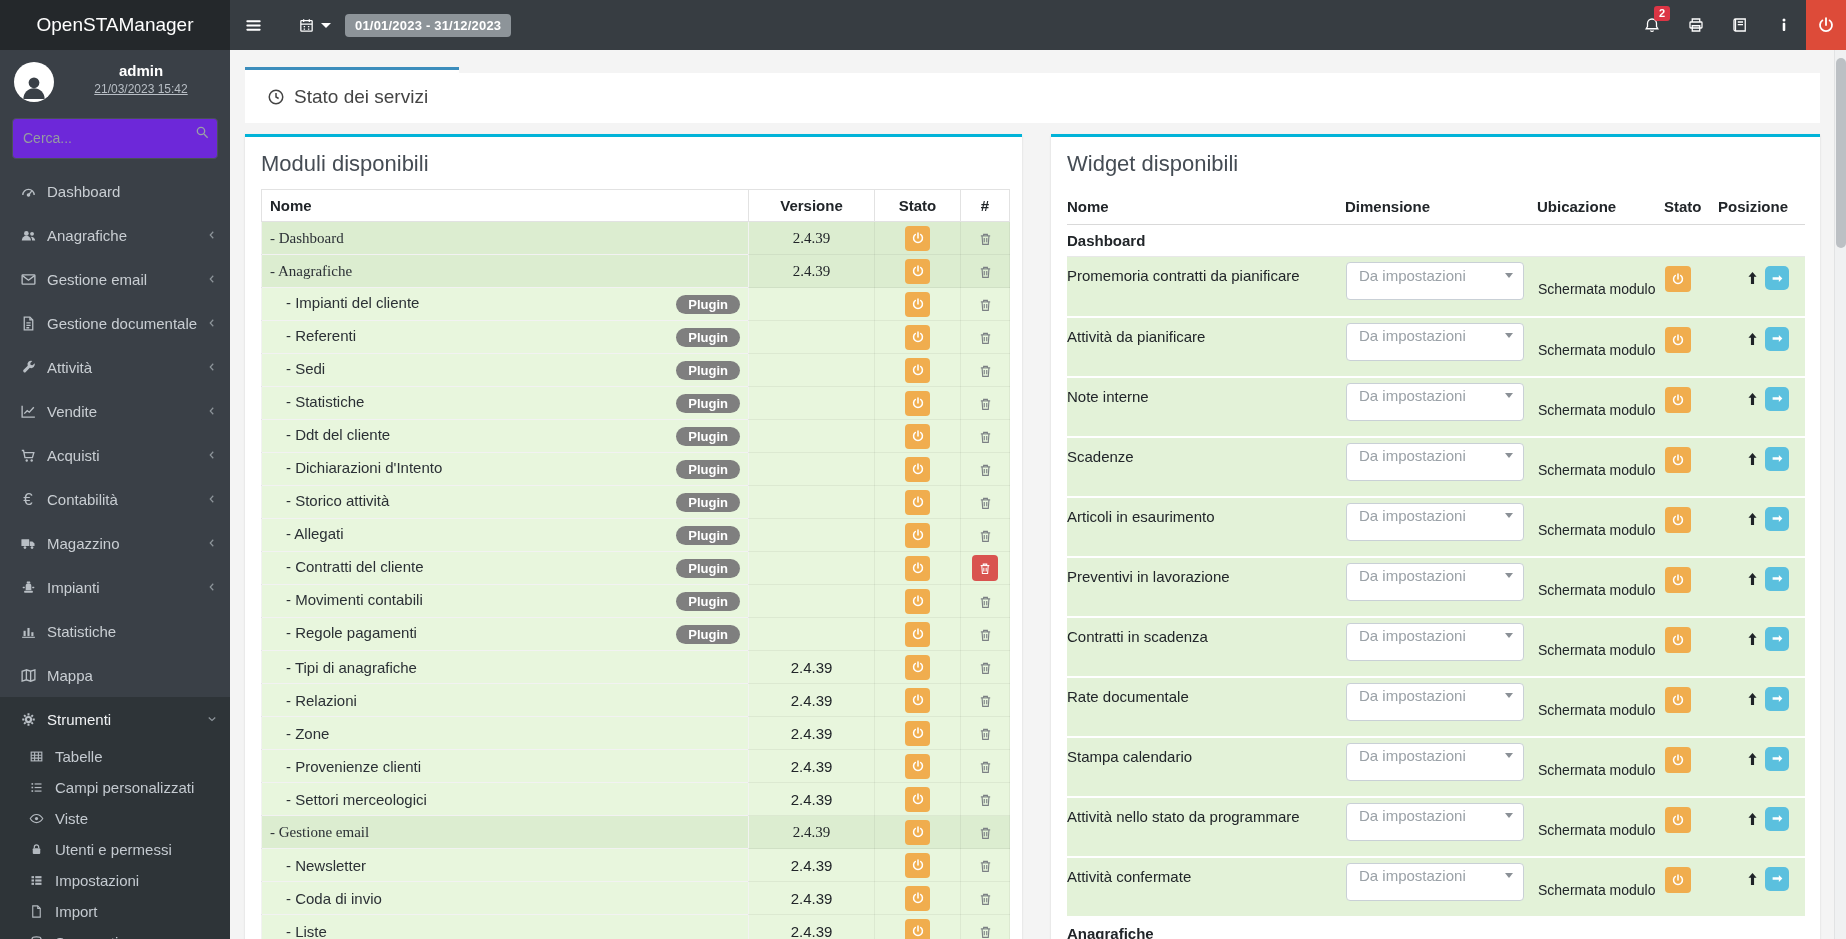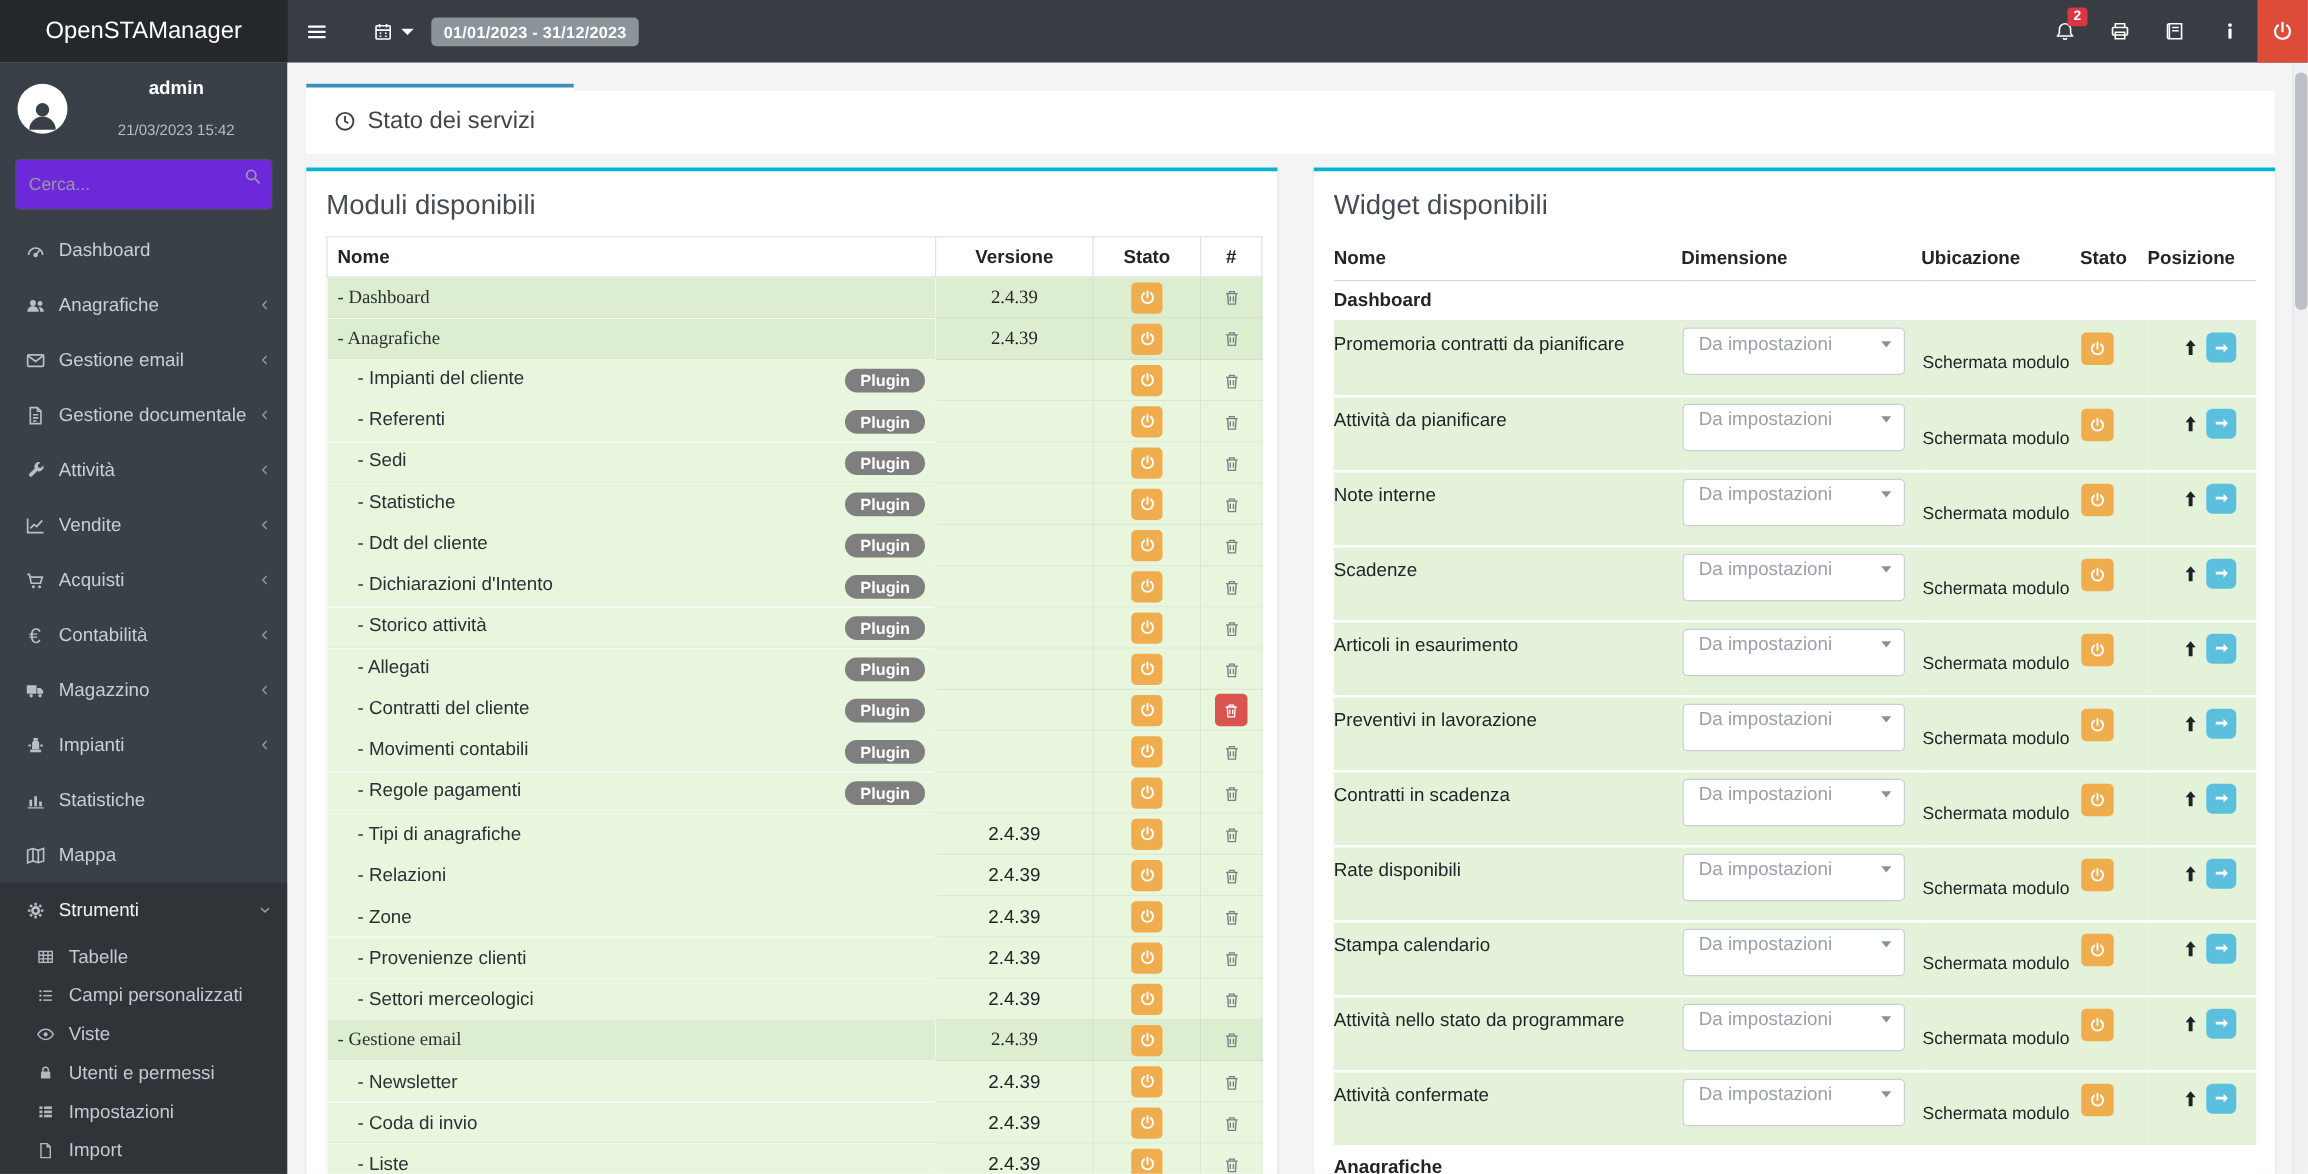--- a/index.html
+++ b/index.html
@@ -18,25 +18,25 @@
   .datebadge{align-self:center;background:#8d9499;color:#fff;font-size:13px;font-weight:bold;padding:4px 10px;border-radius:4px;letter-spacing:.2px;}
   .top-right{margin-left:auto;display:flex;align-items:stretch;}
   .top-icon{position:relative;width:44px;display:flex;align-items:center;justify-content:center;cursor:pointer;}
   .top-icon svg{width:18px;height:18px;}
   .nbadge{position:absolute;top:6px;right:4px;background:var(--badge-red);color:#fff;font-size:11px;font-weight:bold;padding:1px 5px;border-radius:3px;line-height:13px;}
   .power{width:40px;background:var(--btn-danger);display:flex;align-items:center;justify-content:center;cursor:pointer;}
   .power svg{width:18px;height:18px;}
 
   
   .sidebar{position:absolute;left:0;top:50px;width:230px;height:889px;background:var(--sidebar-bg);overflow:hidden;}
-  .userpanel{display:flex;align-items:center;gap:12px;padding:12px 14px 8px 14px;}
+  .userpanel{display:flex;align-items:flex-start;gap:12px;padding:12px 14px 8px 14px;}
   .avatar{width:40px;height:40px;border-radius:50%;background:#fff;display:flex;align-items:flex-end;justify-content:center;overflow:hidden;}
   .avatar svg{width:30px;height:30px;}
   .uname{color:#fff;font-size:15px;font-weight:bold;text-align:center;}
-  .udate{color:#b8bec5;font-size:12px;margin-top:18px;text-align:center;}
+  .udate{color:#b8bec5;font-size:12px;margin-top:3px;text-align:center;text-decoration:underline;}
   .uinfo{flex:1;}
   .searchbox{position:relative;margin:8px 12px 0 12px;}
   .searchbox input{width:100%;height:41px;background:#6d28d9;border:1px solid #4a5158;border-radius:4px;color:#cfd4d9;font-size:14px;padding:0 30px 1px 10px;outline:none;font-family:inherit;}
   .searchbox input::placeholder{color:#959ba2;}
   .sicon{position:absolute;right:8px;top:6px;color:#9aa0a7;cursor:pointer;}
   .sicon svg{width:16px;height:16px;}
   nav{margin-top:10px;}
   .nav-item{height:44px;display:flex;align-items:center;color:#c9ced3;cursor:pointer;position:relative;}
   .nav-item .nicon{width:18px;margin-left:19px;display:flex;justify-content:center;color:#b9bfc5;}
   .nav-item .nicon svg{width:17px;height:17px;}
@@ -1193,21 +1193,21 @@
                     <span>
                       <svg viewBox="0 0 24 24" fill="#fff">
                         <path d="M3 9.8h11.5V5.5L21 12l-6.5 6.5v-4.3H3z"></path>
                       </svg>
                     </span>
                   </button>
                 </div>
               </td>
             </tr>
             <tr class="wrow">
-              <td class="wname">Rate disponibili</td>
+              <td class="wname">Rate documentale</td>
               <td>
                 <div class="wselect">
                   <span class="sval">Da impostazioni</span>
                   <span class="caret2"></span>
                 </div>
               </td>
               <td class="wloc">Schermata modulo</td>
               <td class="wstato"><button class="pbtn">
                   <span>
                     <svg viewBox="0 0 24 24" fill="none" stroke="#fff" stroke-width="2.6" stroke-linecap="round">

